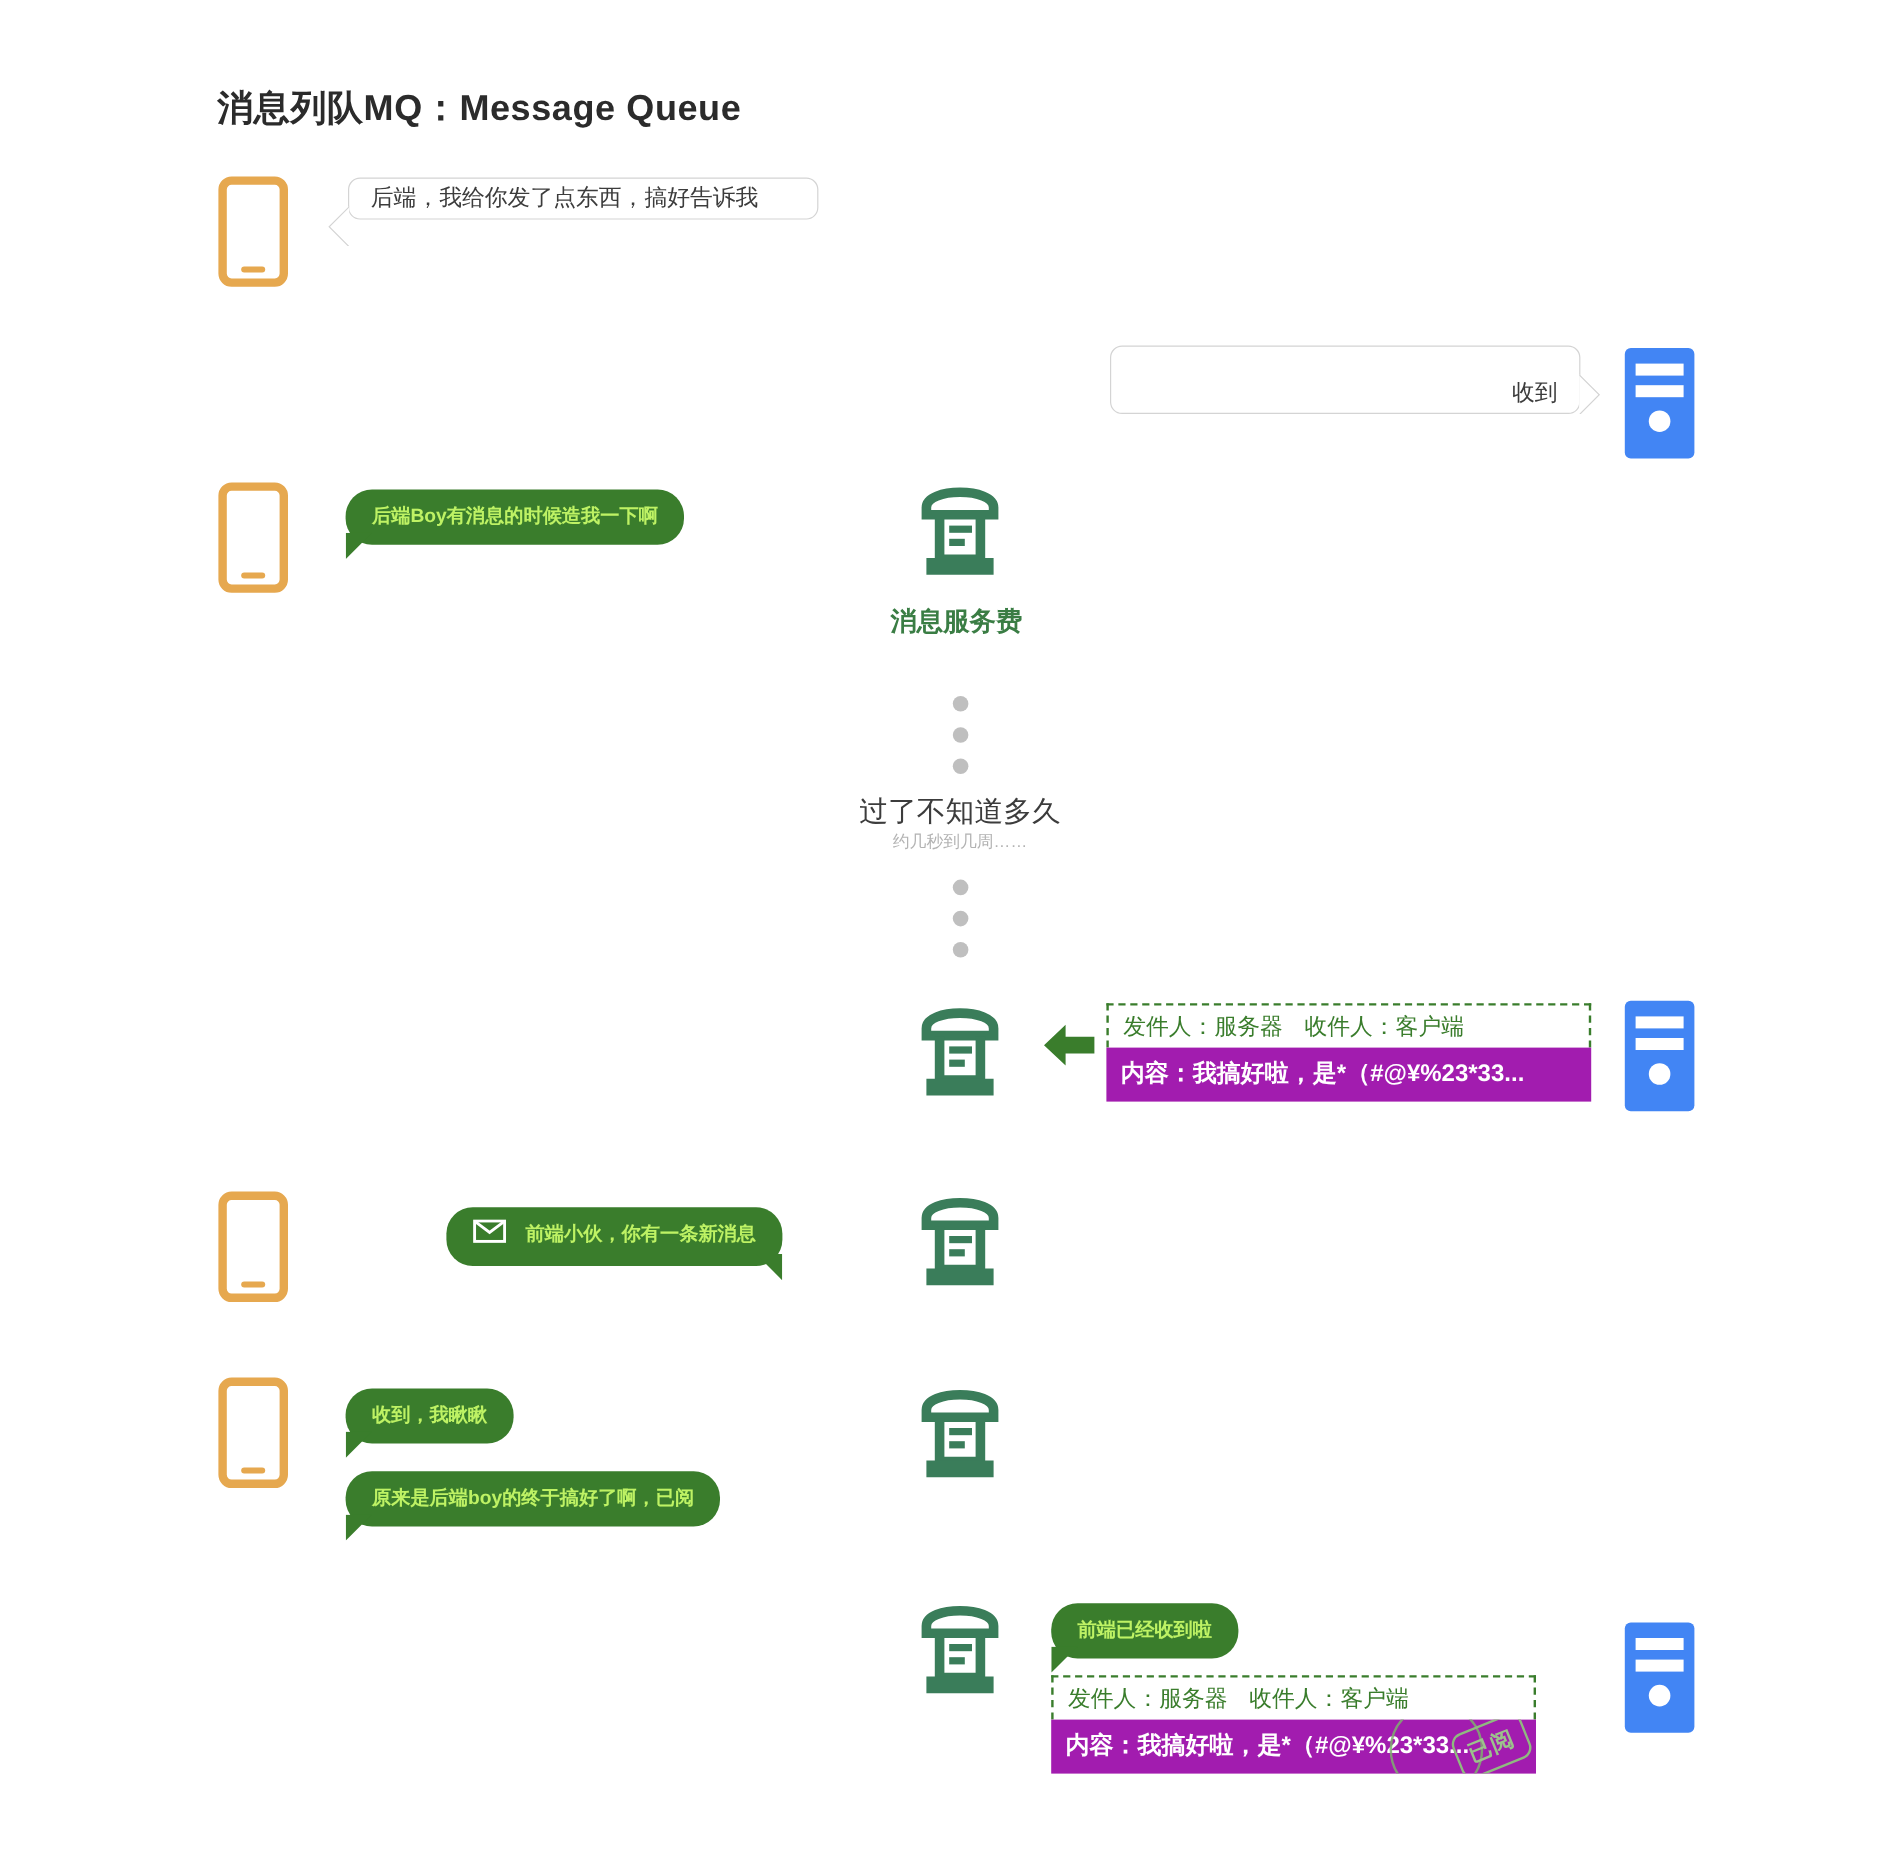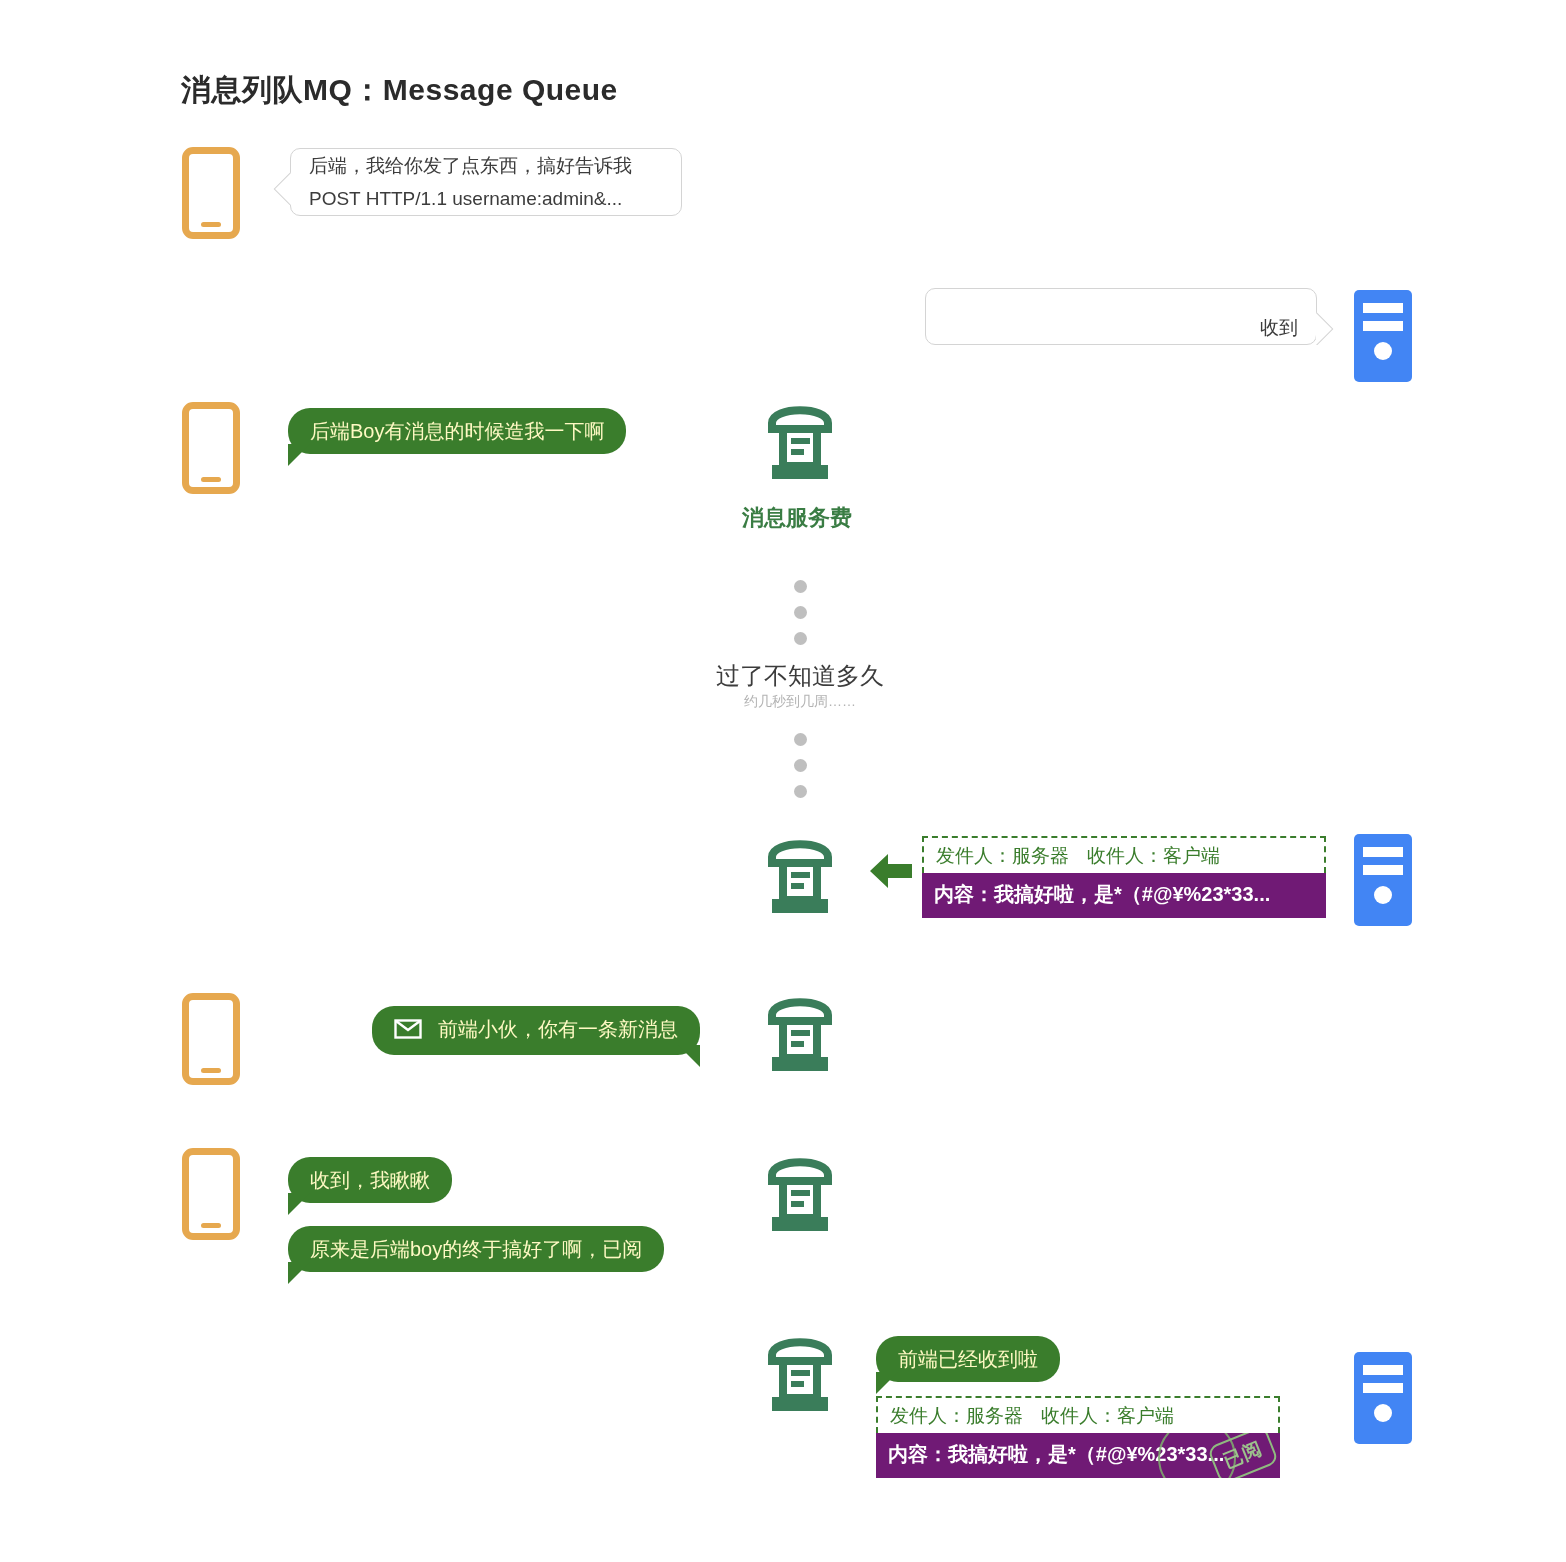--- a/index.html
+++ b/index.html
@@ -132,24 +132,24 @@
   .bubble-white .tail-l::before { left: 8px; }
   .bubble-white .tail-r::before { right: 8px; }
 
   
   .bubble-green {
     position: absolute;
     box-sizing: border-box;
     background: #3a7d2c;
     border-radius: 22px;
     padding: 9px 22px;
-    font-size: 20px;
-    font-weight: normal;
+    font-size: 16px;
+    font-weight: bold;
     line-height: 28px;
-    color: #fef9c3;
+    color: #bef264;
     white-space: nowrap;
   }
   .bubble-green.tail-bl::after {
     content: "";
     position: absolute;
     left: 0px;
     bottom: -12px;
     width: 22px;
     height: 22px;
     background: #3a7d2c;
@@ -215,21 +215,21 @@
     background: #ffffff;
     padding: 5px 12px 4px 12px;
     font-size: 19px;
     color: #3a7d2c;
     white-space: nowrap;
   }
   .msg-card .head .gap { display: inline-block; width: 18px; }
   .msg-card .body {
     position: relative;
     box-sizing: border-box;
-    background: #701a75;
+    background: #a21caf;
     padding: 8px 1px 10px 12px;
     font-size: 20px;
     font-weight: bold;
     color: #ffffff;
     white-space: nowrap;
     overflow: hidden;
   }
   .stamp {
     position: absolute;
     right: 6px;
@@ -274,21 +274,20 @@
 
   <div class="title">消息列队MQ：Message Queue</div>
 
   <div class="phone" style="left:182px; top:147px;">
     <div class="homebar"></div>
   </div>
 
   <div class="bubble-white" style="left:290px; top:148px; width:392px;">
     <div class="tail-l"></div>
     <div>后端，我给你发了点东西，搞好告诉我</div>
-    <div>POST HTTP/1.1 username:admin&amp;...</div>
   </div>
 
   <div class="bubble-white" style="left:925px; top:288px; width:392px; text-align:right;">
     <div class="tail-r"></div>
     <div style="height:22px;"></div>
     <div>收到</div>
   </div>
 
   <div class="server" style="left:1354px; top:290px;">
     <div class="bar b1"></div>

